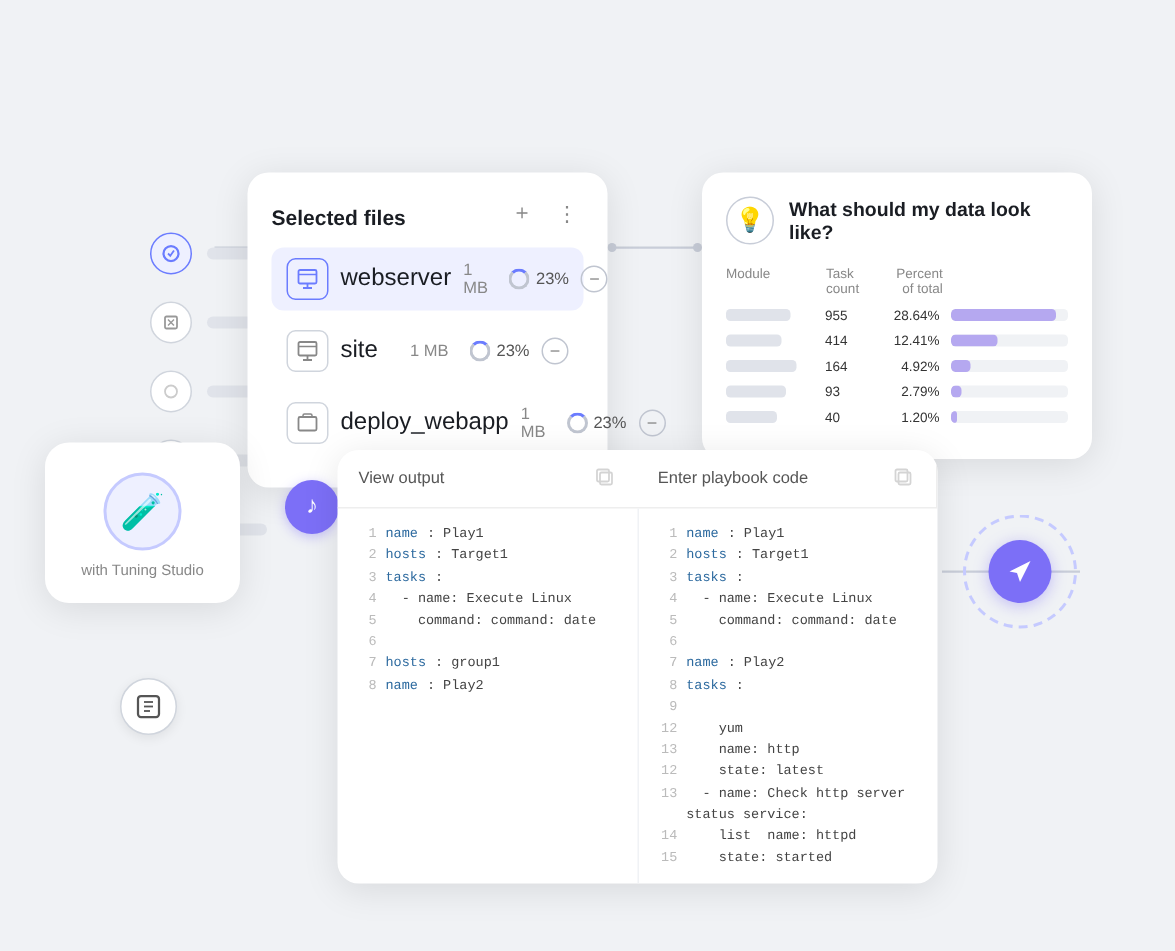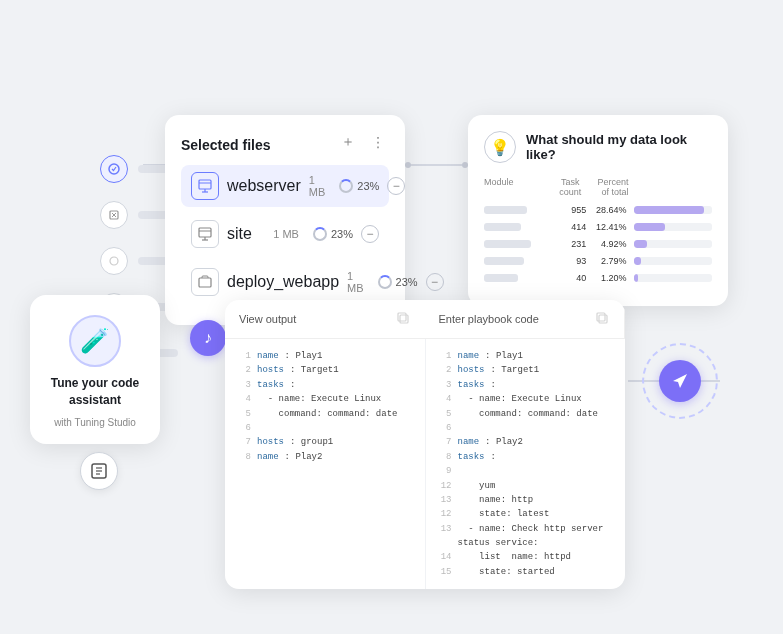--- a/index.html
+++ b/index.html
@@ -200,41 +200,41 @@
     }
     .data-table-header {
       display: flex;
       justify-content: space-between;
       color: #888;
       font-size: 9px;
       margin-bottom: 8px;
       font-weight: 500;
     }
     .data-table-header .col-module { flex: 1.2; }
-    .data-table-header .col-count { flex: 0.7; text-align: center; }
+    .data-table-header .col-count { flex: 0.7; text-align: left; }
     .data-table-header .col-percent { flex: 0.7; text-align: right; }
     .data-table-header .col-bar { flex: 1.5; }
 
     .data-row {
       display: flex;
       align-items: center;
       margin-bottom: 7px;
       gap: 4px;
     }
     .data-row-bar-label {
       flex: 1.2;
     }
     .module-bar-placeholder {
       height: 8px;
       border-radius: 3px;
       background: #e0e3ea;
     }
     .data-count {
       flex: 0.7;
-      text-align: right;
+      text-align: left;
       font-size: 9px;
       color: #333;
       font-weight: 500;
     }
     .data-percent {
       flex: 0.7;
       text-align: right;
       font-size: 9px;
       color: #333;
     }
@@ -590,21 +590,21 @@
         <span class="data-percent">12.41%</span>
         <div class="data-bar-container">
           <div class="data-bar-fill" style="width:39%"></div>
         </div>
       </div>
 
       <div class="data-row">
         <div class="data-row-bar-label">
             <div class="module-bar-placeholder" style="width:75%"></div>
           </div>
-        <span class="data-count">231</span>
+        <span class="data-count">164</span>
         <span class="data-percent">4.92%</span>
         <div class="data-bar-container">
           <div class="data-bar-fill" style="width:16%"></div>
         </div>
       </div>
 
       <div class="data-row">
         <div class="data-row-bar-label">
             <div class="module-bar-placeholder" style="width:65%"></div>
           </div>
@@ -623,21 +623,20 @@
         <span class="data-percent">1.20%</span>
         <div class="data-bar-container">
           <div class="data-bar-fill" style="width:4%"></div>
         </div>
       </div>
     </div>
   </div>
 
   <div class="tune-card">
     <div class="tune-icon-circle">🧪</div>
-    <div class="tune-title">Tune your code assistant</div>
     <div class="tune-subtitle">with Tuning Studio</div>
   </div>
 
   <div class="music-bubble">♪</div>
 
   <div class="code-panel">
     <div class="code-panel-header">
       <div class="code-tab">
         <span>View output</span>
         <svg class="copy-icon" viewBox="0 0 14 14">

